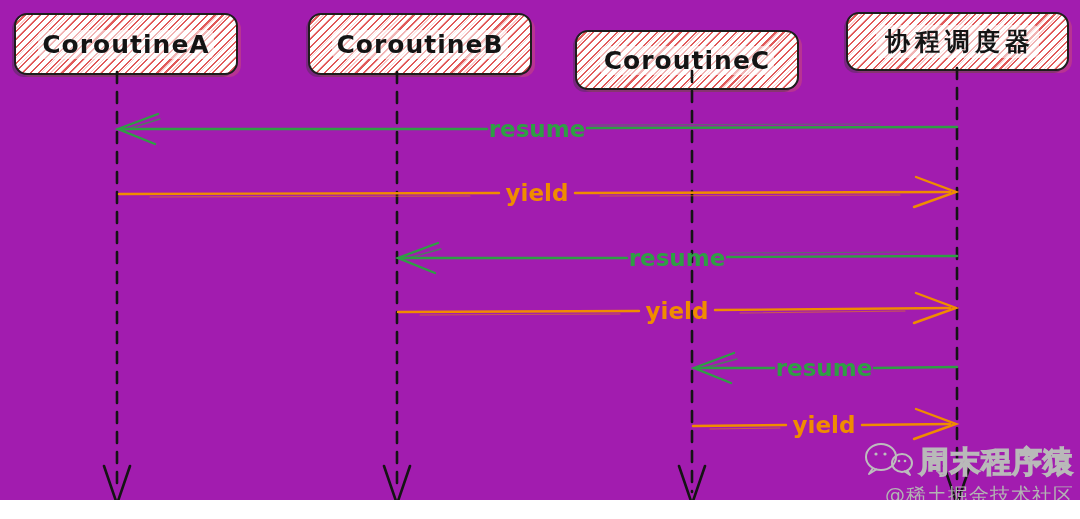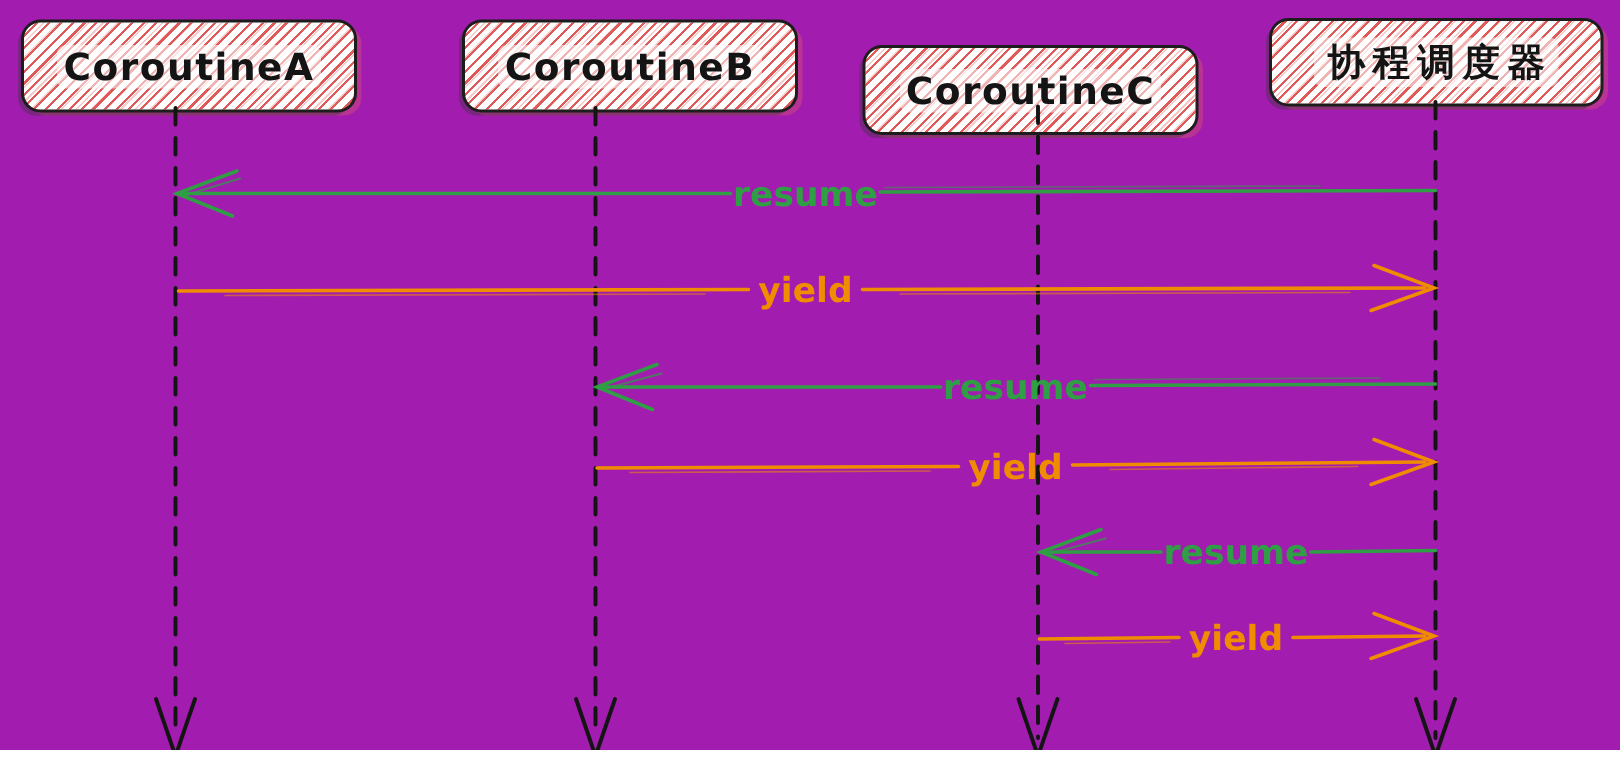--- a/index.html
+++ b/index.html
@@ -131,14 +131,32 @@
 
     <g stroke="#f08c00" stroke-width="2.4" fill="none" stroke-linecap="round">
       <line x1="693" y1="426" x2="786" y2="425"></line>
       <line x1="862" y1="425" x2="950" y2="424"></line>
       <line x1="710" y1="429" x2="780" y2="428" stroke-width="1.1" opacity="0.55"></line>
       <path d="M916 409 L956 424 L914 439"></path>
     </g>
     <text class="msg yield" x="824" y="433" text-anchor="middle">yield</text>
   </svg>
 
+  <div class="watermark">
+    <div class="wm-row">
+      <span>
+        <svg width="54" height="44" viewBox="0 0 54 44" fill="none">
+          <ellipse cx="20" cy="19" rx="15" ry="13" stroke="#bdbdbd" stroke-width="2"></ellipse>
+          <path d="M12 30 L8 36 L16 31" stroke="#bdbdbd" stroke-width="2" stroke-linejoin="round"></path>
+          <circle cx="15" cy="16" r="1.6" fill="#bdbdbd"></circle>
+          <circle cx="24" cy="16" r="1.6" fill="#bdbdbd"></circle>
+          <ellipse cx="41" cy="25" rx="10" ry="9" stroke="#bdbdbd" stroke-width="2"></ellipse>
+          <path d="M46 32 L49 37 L43 33" stroke="#bdbdbd" stroke-width="2" stroke-linejoin="round"></path>
+          <circle cx="38" cy="23" r="1.3" fill="#bdbdbd"></circle>
+          <circle cx="44" cy="23" r="1.3" fill="#bdbdbd"></circle>
+        </svg>
+      </span>
+      <span class="wm-title">周末程序猿</span>
+    </div>
+    <span class="wm-sub">@稀土掘金技术社区</span>
+  </div>
 
 </div>
 
 </body></html>

